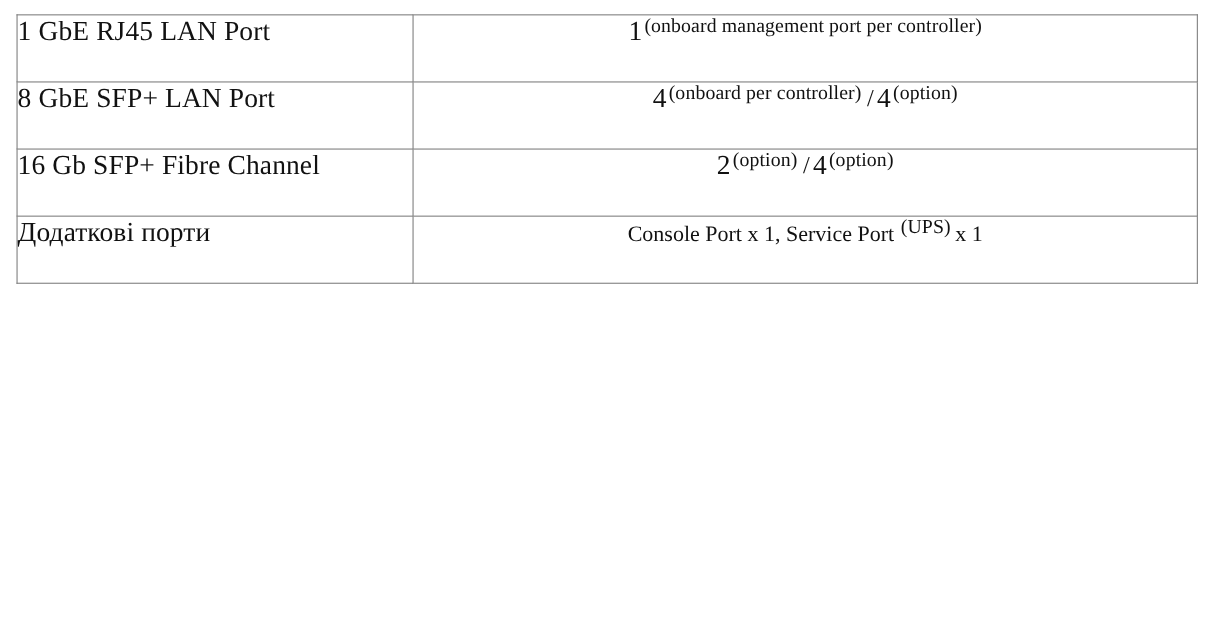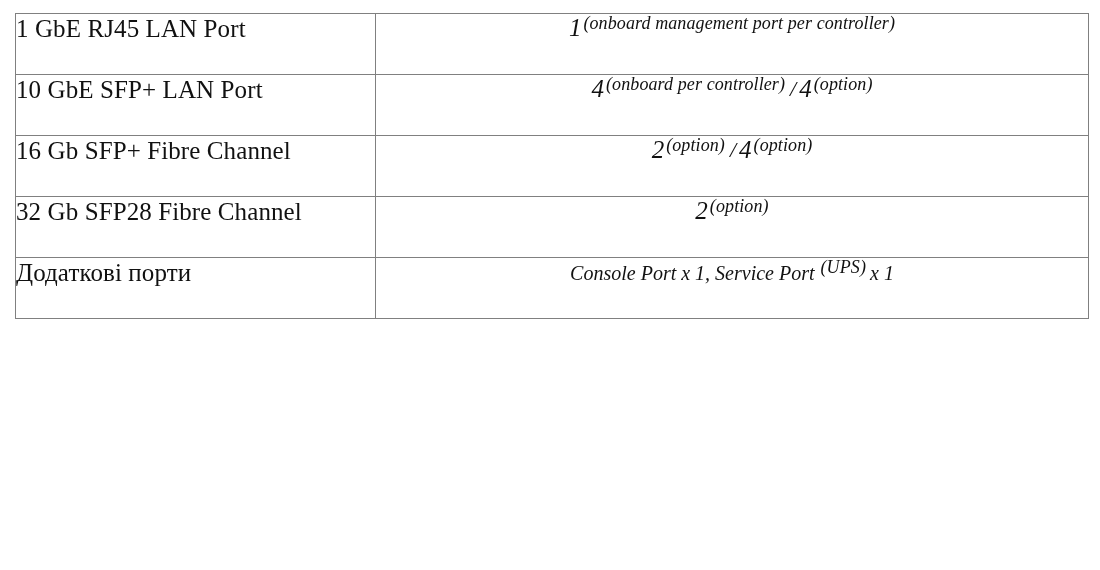--- a/index.html
+++ b/index.html
@@ -59,21 +59,20 @@
   td.cell-value {
     padding: 7px 8px 0 8px;
     text-align: center;
     color: #111111;
   }
 
   .val-line {
     display: block;
     line-height: 1.05;
     white-space: nowrap;
-    font-style: italic;
   }
 
   
   .num {
     font-size: 25px;
     line-height: 1;
   }
 
   
   .note {
@@ -108,35 +107,29 @@
       <col class="col-value">
     </colgroup>
     <tbody id="table-body">
         <tr>
           <td class="cell-label">1 GbE RJ45 LAN Port</td>
           <td class="cell-value">
             <span class="val-line"><span class="num">1</span><span class="note">(onboard management port per controller)</span></span>
           </td>
         </tr>
         <tr>
-          <td class="cell-label">10 GbE SFP+ LAN Port</td>
+          <td class="cell-label">8 GbE SFP+ LAN Port</td>
           <td class="cell-value">
             <span class="val-line"><span class="num">4</span><span class="note">(onboard per controller)</span><span class="sep">/</span><span class="num">4</span><span class="note">(option)</span></span>
           </td>
         </tr>
         <tr>
           <td class="cell-label">16 Gb SFP+ Fibre Channel</td>
           <td class="cell-value">
             <span class="val-line"><span class="num">2</span><span class="note">(option)</span><span class="sep">/</span><span class="num">4</span><span class="note">(option)</span></span>
-          </td>
-        </tr>
-        <tr>
-          <td class="cell-label">32 Gb SFP28 Fibre Channel</td>
-          <td class="cell-value">
-            <span class="val-line"><span class="num">2</span><span class="note">(option)</span></span>
           </td>
         </tr>
         <tr>
           <td class="cell-label">Додаткові порти</td>
           <td class="cell-value">
             <span class="val-line text-val-line"><span class="text-val">Console Port x 1, Service Port</span> <span class="note">(UPS)</span> <span class="text-val">x 1</span> </span>
           </td>
         </tr>
       </tbody>
   </table>

